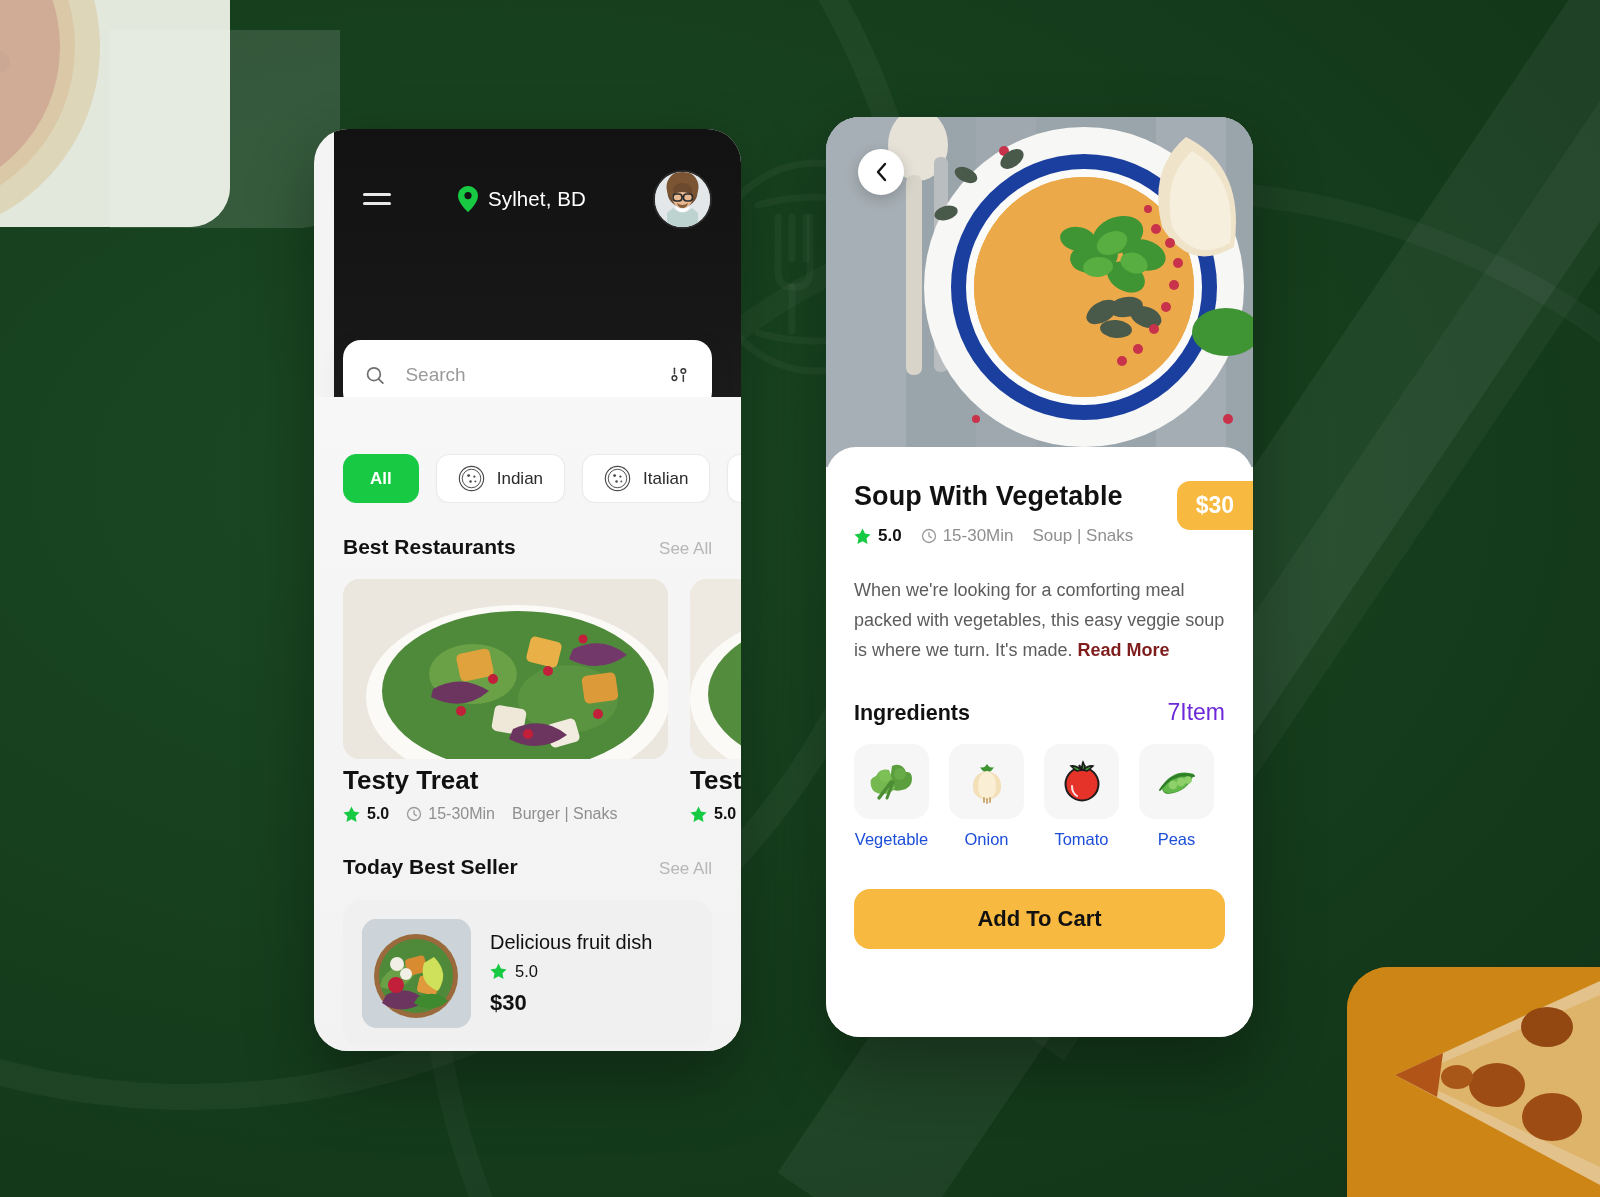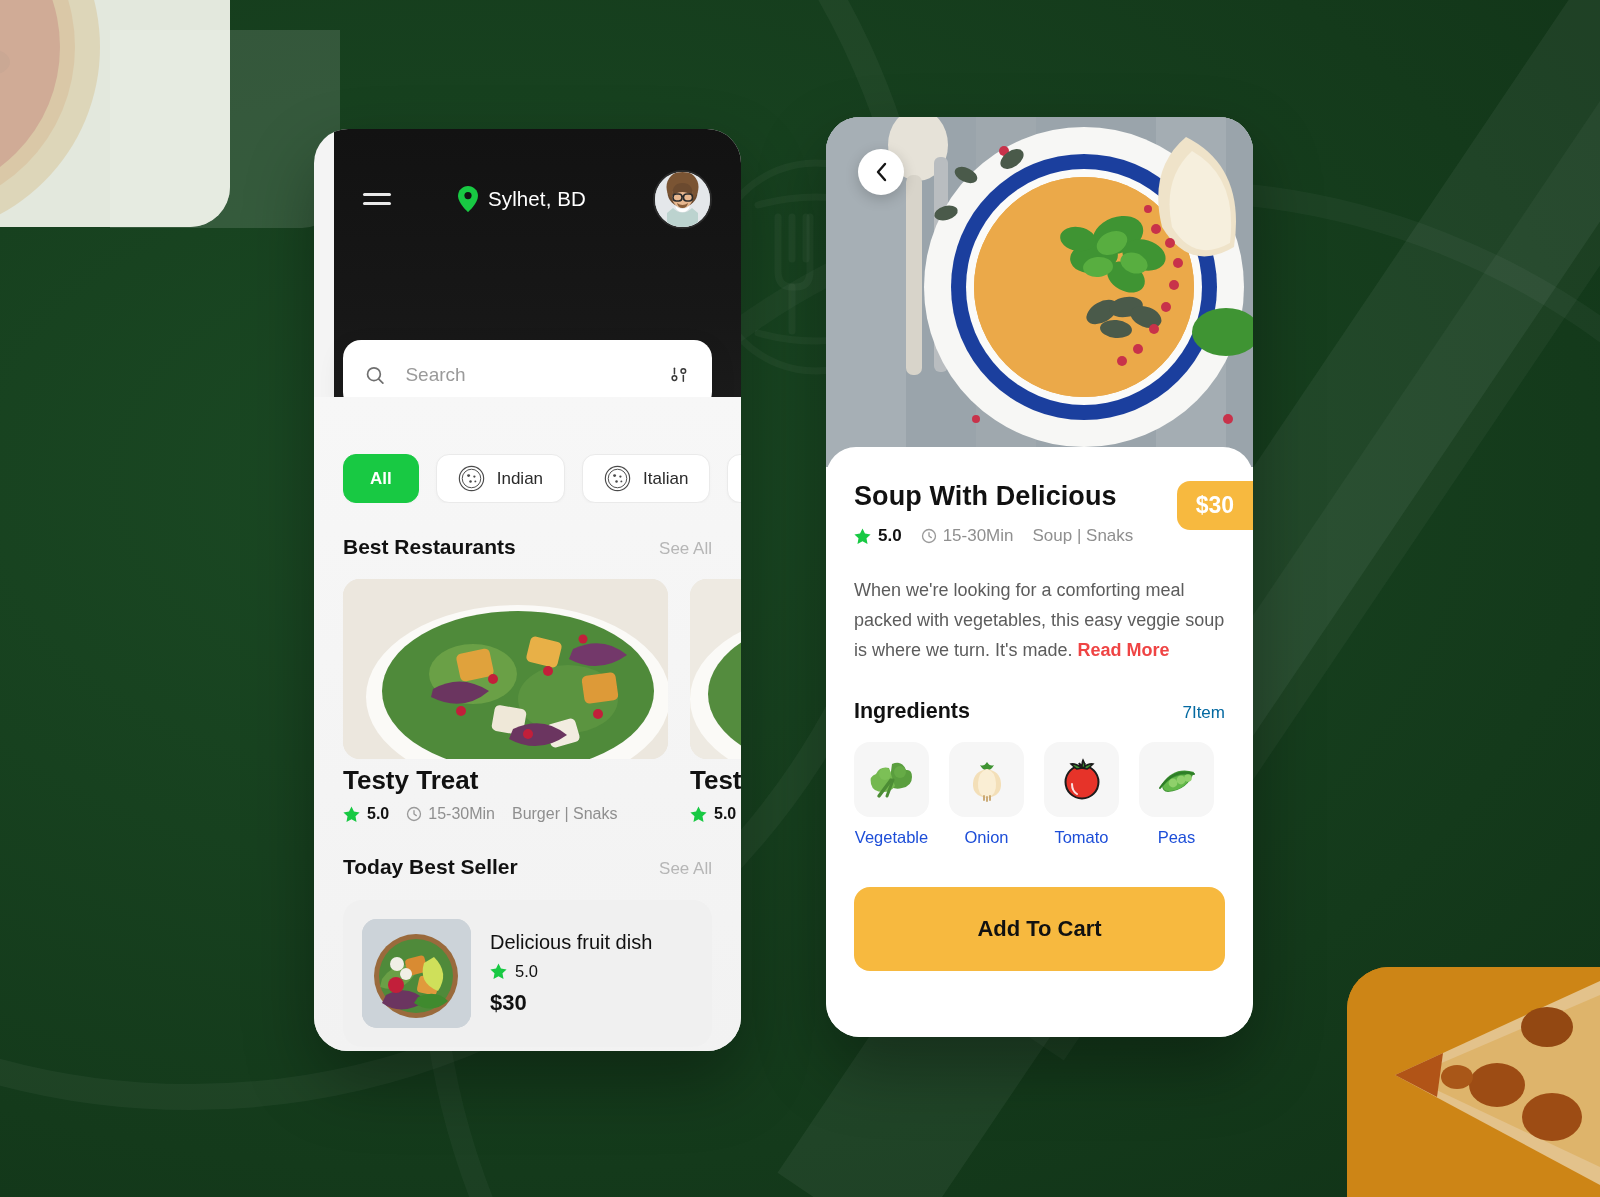--- a/index.html
+++ b/index.html
@@ -186,33 +186,33 @@
   }
   .dish-top{display:flex;align-items:flex-start;justify-content:space-between;}
   .dish-title{font-size:27px;font-weight:700;color:#111;letter-spacing:.1px;}
   .price-badge{
     background:#f7b93f;color:#fff;font-size:23px;font-weight:600;
     padding:11px 19px;border-radius:13px 0 0 13px;
     margin-right:-28px;white-space:nowrap;
   }
   .dish-meta{display:flex;align-items:center;gap:9px;margin-top:14px;font-size:17px;}
   .desc{font-size:18px;line-height:1.66;color:#5c5c5c;margin-top:30px;}
-  .read-more{color:#ef4444;font-weight:700;cursor:pointer;}
+  .read-more{color:#7f1d1d;font-weight:700;cursor:pointer;}
   .ing-head{display:flex;align-items:baseline;justify-content:space-between;margin-top:33px;}
   .ing-title{font-size:21.5px;font-weight:700;color:#111;}
-  .ing-count{font-size:17px;color:#0369a1;}
+  .ing-count{font-size:23px;color:#6d28d9;}
   .ing-row{display:flex;gap:20px;margin-top:18px;}
   .ing{width:75px;text-align:center;}
   .ing-box{
     width:75px;height:75px;border-radius:16px;background:#f6f6f6;
     display:flex;align-items:center;justify-content:center;font-size:40px;line-height:1;
   }
   .ing-label{margin-top:11px;font-size:16.5px;color:#1d4ed8;}
   .cart-btn{
-    margin-top:40px;width:100%;height:84px;border:0;border-radius:16px;
+    margin-top:40px;width:100%;height:60px;border:0;border-radius:16px;
     background:#f7b93f;color:#111;font-size:22px;font-weight:700;cursor:pointer;
     font-family:"Liberation Sans", sans-serif;
   }
 
   .star{width:17px;height:17px;flex:none;}
   .clock{width:16px;height:16px;flex:none;}
 </style>
 </head>
 <body>
 
@@ -533,21 +533,21 @@
     <div class="back-btn">
       <svg width="13" height="20" viewBox="0 0 13 20" fill="none" stroke="#151515" stroke-width="2.4" stroke-linecap="round" stroke-linejoin="round">
         <path d="M10 2L3 10l7 8"></path>
       </svg>
     </div>
   </div>
 
   <div class="sheet">
     <div class="dish-top">
       <div>
-        <div class="dish-title">Soup With Delicious</div>
+        <div class="dish-title">Soup With Vegetable</div>
         <div class="dish-meta">
           <span class="rate" style="display:flex;align-items:center;gap:7px;font-weight:600;color:#111;">
             <svg class="star" viewBox="0 0 20 19">
               <path d="M10 0l2.9 6.1 6.6.9-4.8 4.6 1.2 6.6L10 15.1 4.1 18.2l1.2-6.6L.5 7l6.6-.9z" fill="#18c943"></path>
             </svg>
             <span>5.0</span>
           </span>
           <span class="time" style="display:flex;align-items:center;gap:6px;color:#8f8f8f;margin-left:10px;">
             <svg class="clock" viewBox="0 0 18 18" fill="none" stroke="#9a9a9a" stroke-width="1.5">
               <circle cx="9" cy="9" r="7.3"></circle>

